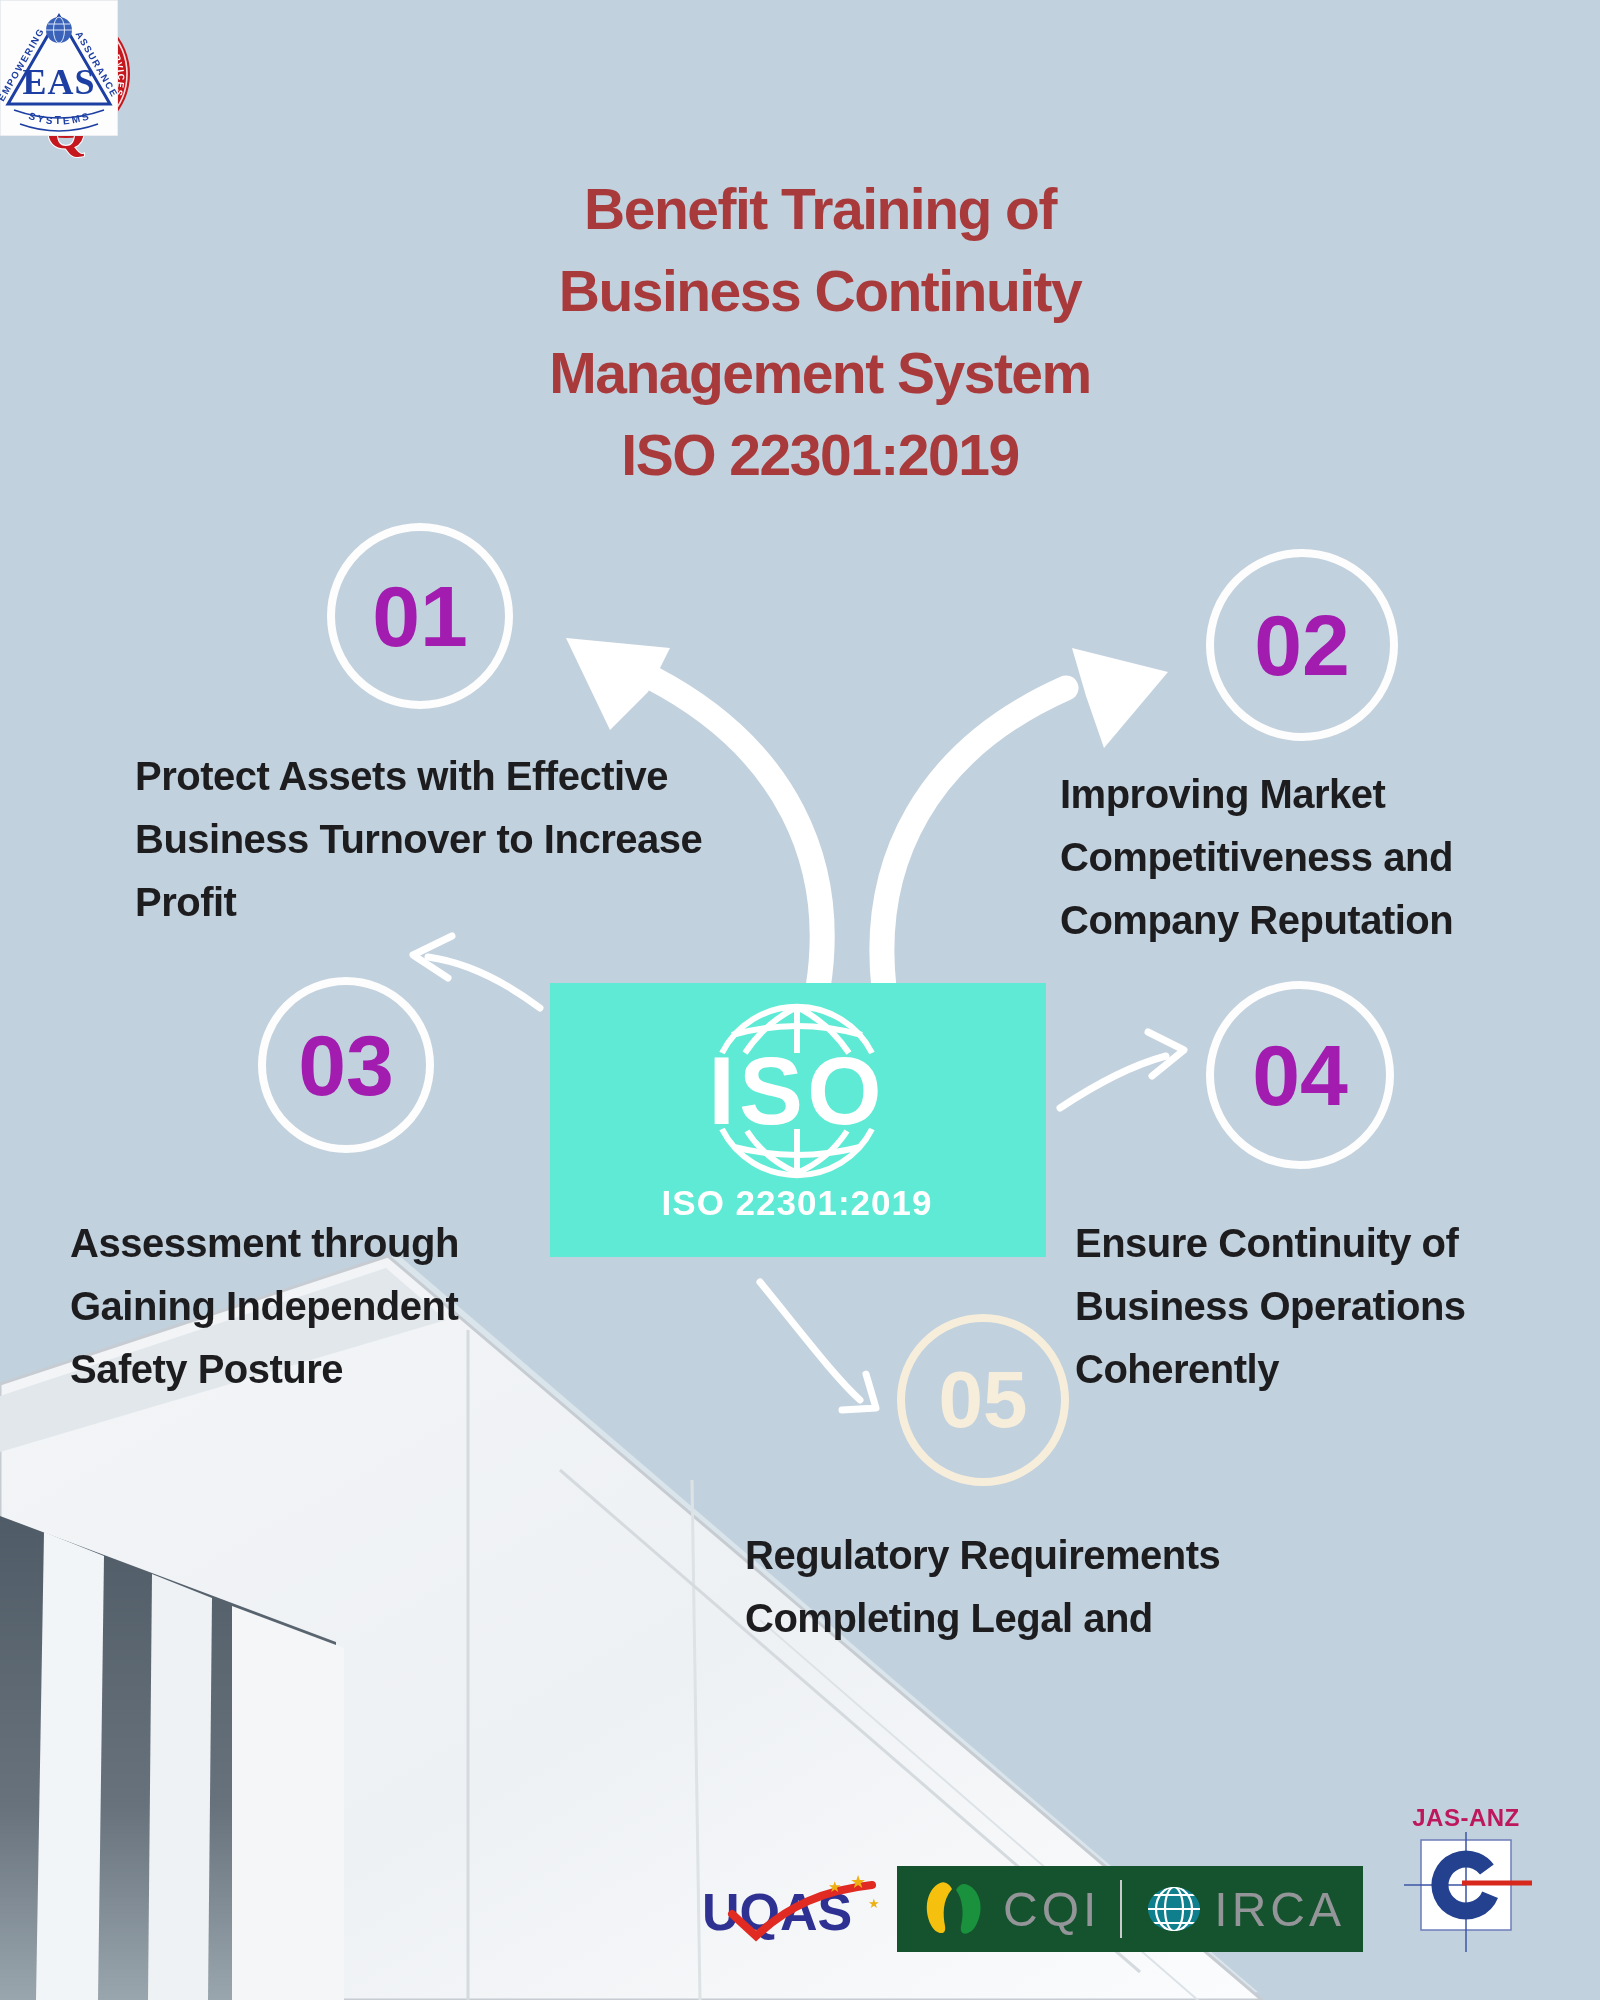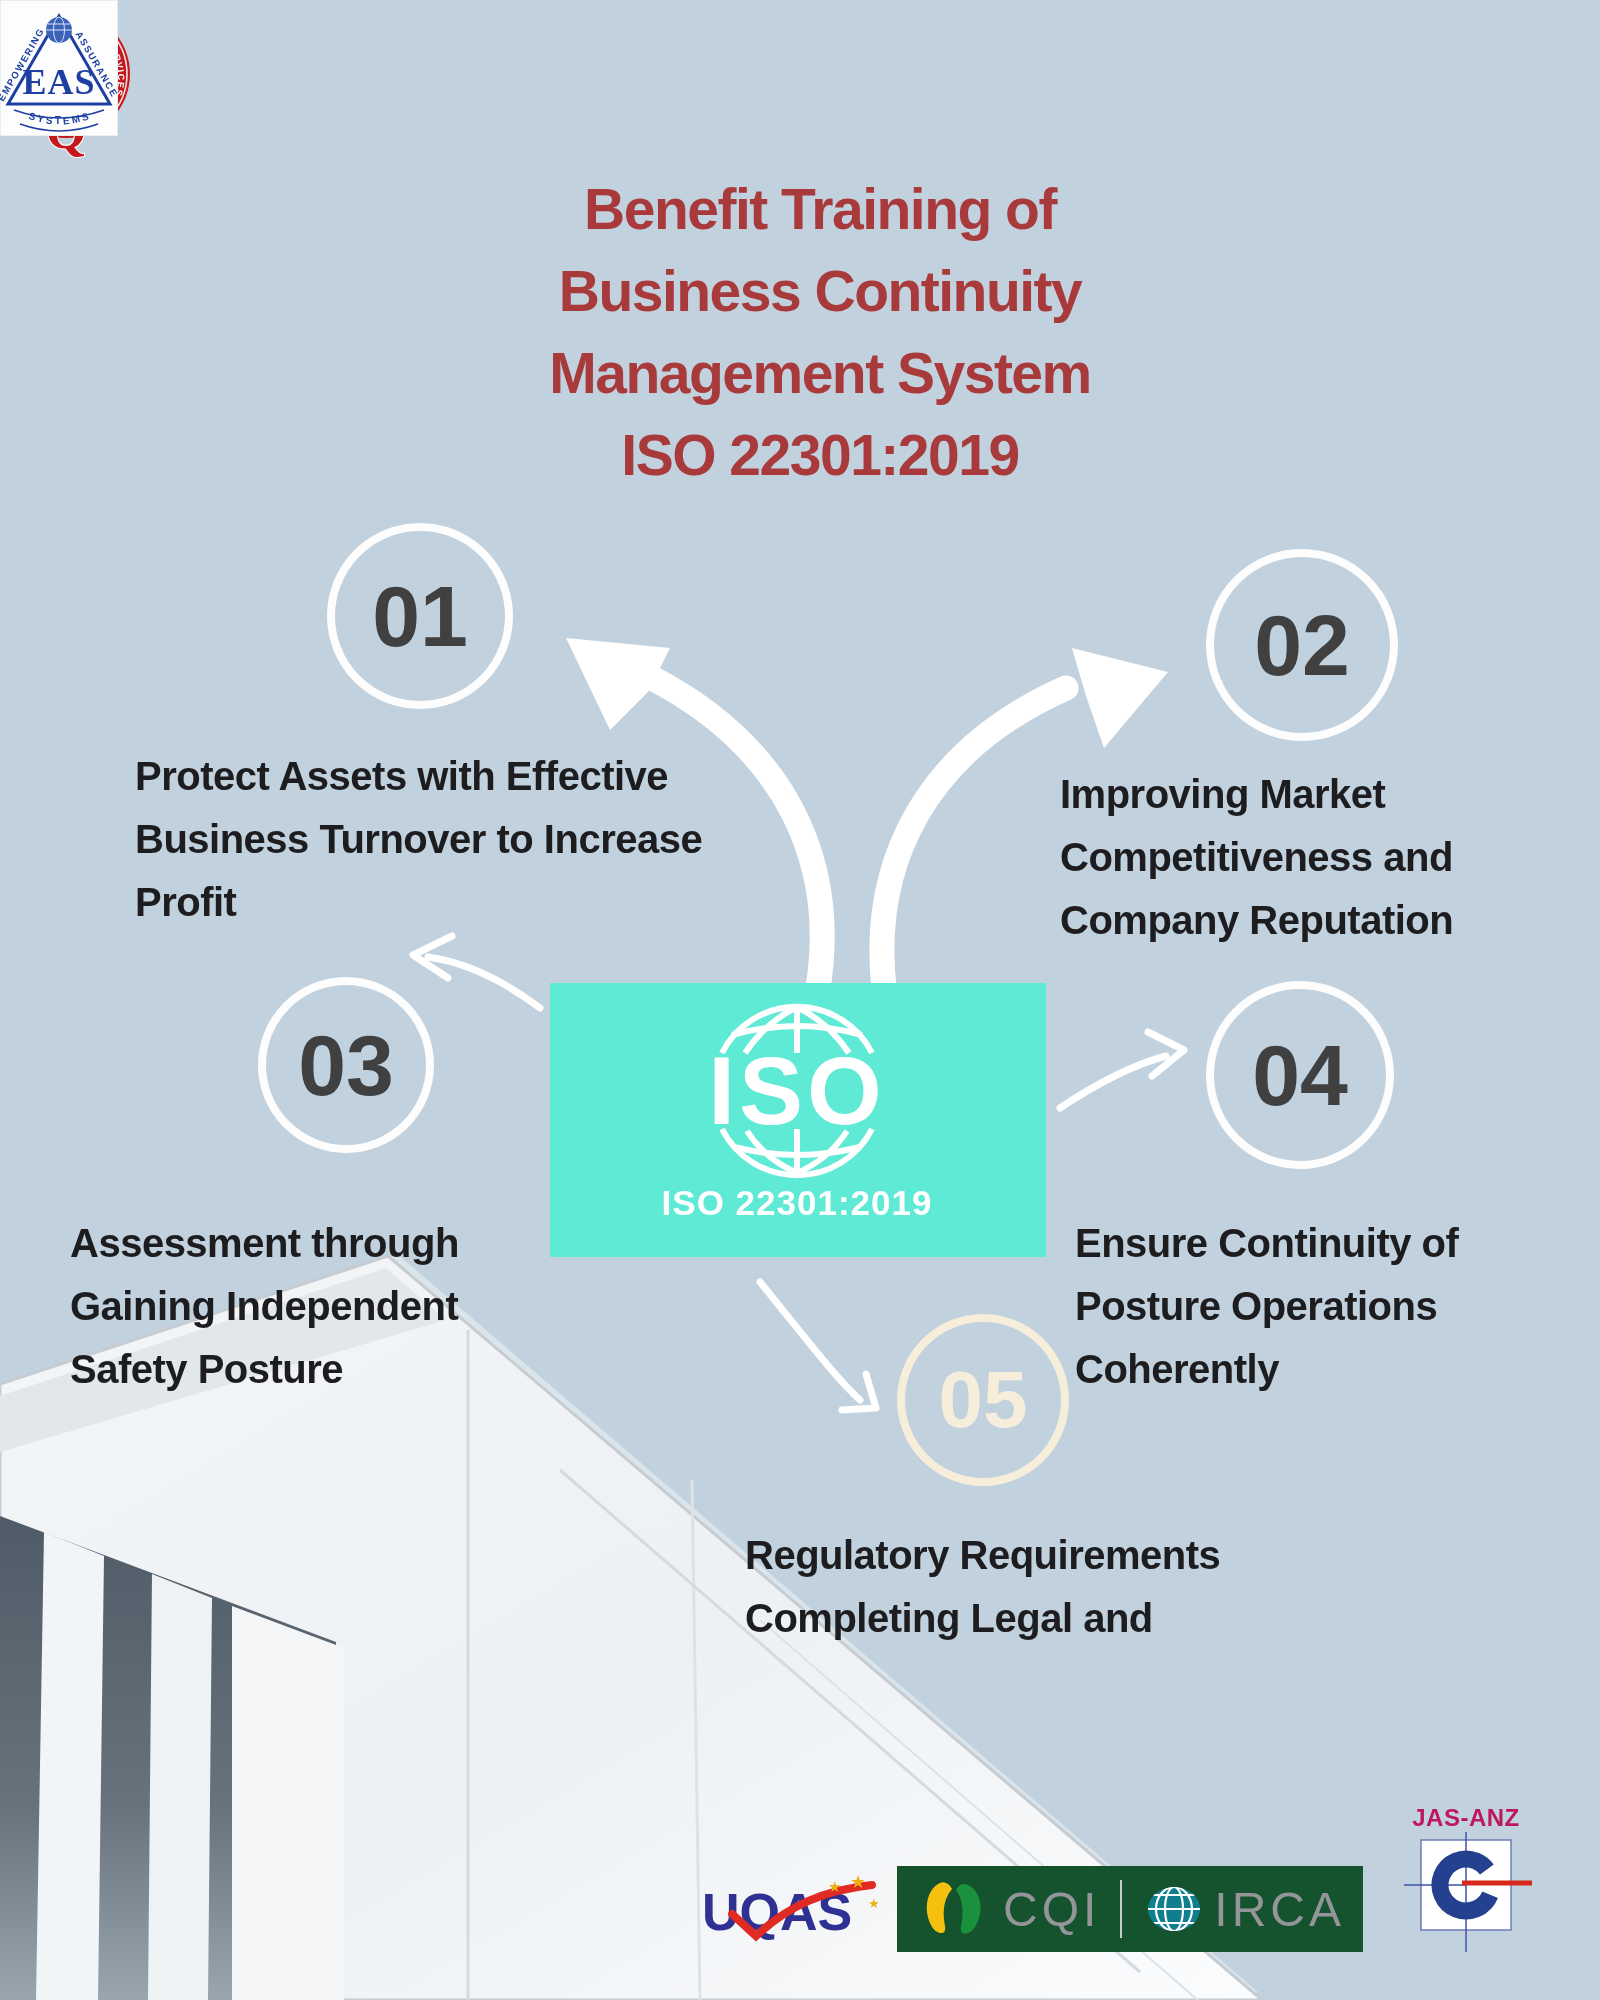--- a/index.html
+++ b/index.html
@@ -17,21 +17,21 @@
     position:absolute;left:400px;top:168px;width:840px;z-index:3;
     text-align:center;color:#a93a3c;font-weight:bold;
     font-size:57px;line-height:82px;letter-spacing:-1.5px;
   }
   .title span{display:block;}
 
   
   .num-circle{
     position:absolute;z-index:3;border:8px solid #fdfdfd;border-radius:50%;
     display:flex;align-items:center;justify-content:center;
-    color:#404040;font-weight:bold;font-size:86px;letter-spacing:0;
+    color:#a21caf;font-weight:bold;font-size:86px;letter-spacing:0;
   }
   .num-circle.cream{border-color:#f6eedb;color:#f6eedb;}
   .c01{left:327px;top:523px;width:170px;height:170px;}
   .c02{left:1206px;top:549px;width:176px;height:176px;}
   .c03{left:258px;top:977px;width:160px;height:160px;}
   .c04{left:1206px;top:981px;width:172px;height:172px;}
   .c05{left:897px;top:1314px;width:156px;height:156px;font-size:80px;}
 
   
   .benefit-text{
@@ -197,21 +197,21 @@
     <span>Competitiveness and</span>
     <span>Company Reputation</span>
   </div>
   <div class="benefit-text t03">
     <span>Assessment through</span>
     <span>Gaining Independent</span>
     <span>Safety Posture</span>
   </div>
   <div class="benefit-text t04">
     <span>Ensure Continuity of</span>
-    <span>Posture Operations</span>
+    <span>Business Operations</span>
     <span>Coherently</span>
   </div>
   <div class="benefit-text t05">
     <span>Regulatory Requirements</span>
     <span>Completing Legal and</span>
   </div>
 
   <div class="iso-box">
     <svg viewBox="0 0 496 274" width="496" height="274">
       <g stroke="#ffffff" stroke-width="6" fill="none">

